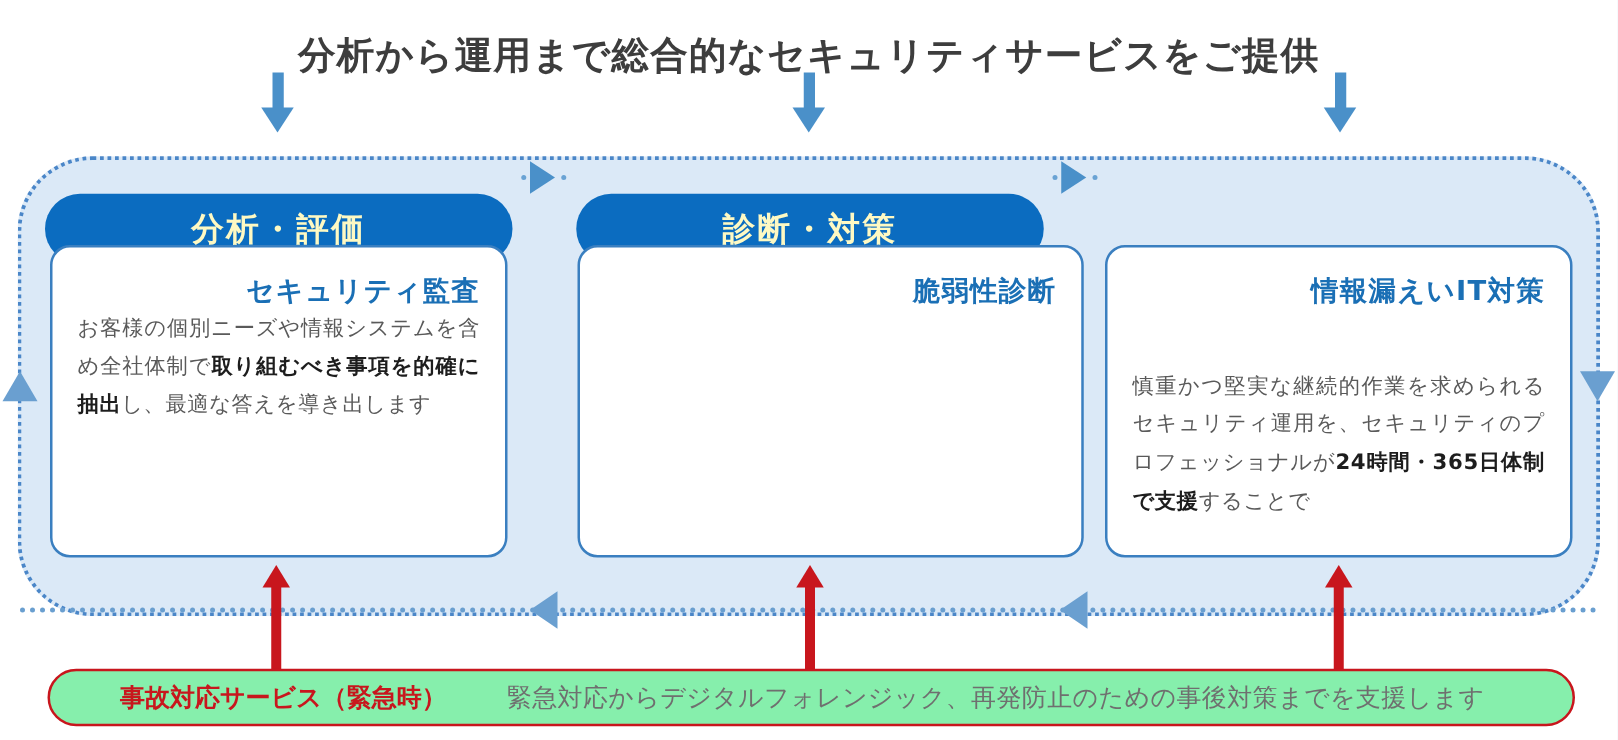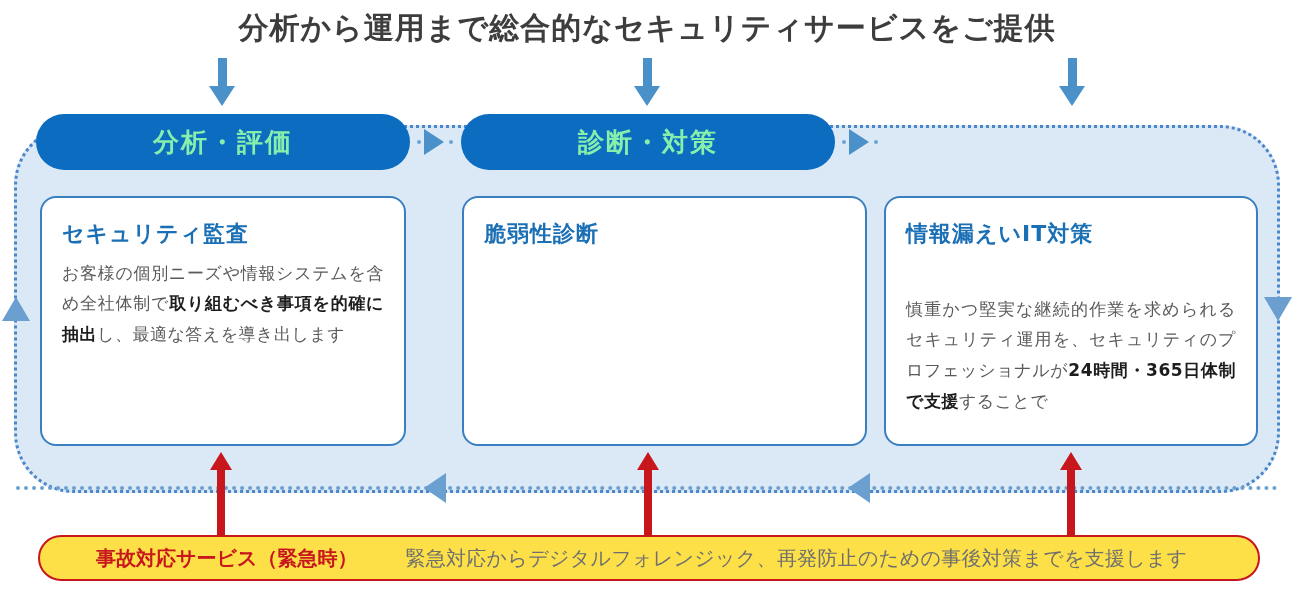--- a/index.html
+++ b/index.html
@@ -6,21 +6,21 @@
   html, body {
     width: 1294px; height: 592px;
     background: #ffffff;
     font-family: "DejaVu Sans", "Liberation Sans", sans-serif;
     overflow: hidden;
   }
   #stage { position: relative; width: 1294px; height: 592px; }
 
   
   .title {
-    position: absolute; top: 8px; left: 0; width: 1294px;
+    position: absolute; top: 24px; left: 0; width: 1294px;
     text-align: center;
     font-size: 30px; font-weight: bold; color: #3d3d3d;
     letter-spacing: 1px;
   }
 
   
   .down-arrow { position: absolute; width: 26px; height: 48px; }
   .down-arrow .shaft {
     position: absolute; left: 9px; top: 0; width: 9px; height: 30px;
     background: #4a90c9;
@@ -41,22 +41,23 @@
     border: 3px dotted #4a86c8;
     border-radius: 60px;
   }
 
   
   .pill {
     position: absolute; height: 56px;
     background: #0b6cc0;
     border-radius: 28px;
     display: flex; align-items: center; justify-content: center;
-    color: #86efac; font-size: 26px; font-weight: bold;
+    color: #fef9c3; font-size: 26px; font-weight: bold;
     letter-spacing: 2px;
+    margin-top: 41px;
   }
 
   
   .chevron {
     position: absolute; width: 0; height: 0;
     border-top: 13px solid transparent;
     border-bottom: 13px solid transparent;
     border-left: 20px solid #4a90c9;
   }
   .chev-dot {
@@ -66,27 +67,27 @@
 
   
   .card {
     position: absolute; top: 196px; height: 250px;
     background: #ffffff;
     border: 2px solid #3a7fc0;
     border-radius: 16px;
     padding: 22px 20px 0 20px;
   }
   .card-title {
-    text-align: left;
+    text-align: right;
     font-size: 22px; font-weight: bold; color: #1a6fb5;
     line-height: 1.25;
     letter-spacing: 1px;
   }
   .card-body {
-    margin-top: 10px;
+    margin-top: 0;
     font-size: 17px; color: #5a5a5a;
     line-height: 1.82;
     text-align: justify;
     letter-spacing: 0.5px;
   }
   .card-body b { color: #1d1d1d; font-weight: bold; }
 
   
   .side-arrow-up {
     position: absolute; width: 0; height: 0;
@@ -113,21 +114,21 @@
     border-bottom: 15px solid transparent;
     border-right: 22px solid #6a9fd0;
   }
 
   
   .red-bar {
     position: absolute; left: 38px; top: 535px;
     width: 1222px; height: 46px;
     border: 2px solid #c8161d;
     border-radius: 23px;
-    background: #fde047;
+    background: #86efac;
     display: flex; align-items: center;
   }
   .red-label {
     margin-left: 56px;
     font-size: 20px; font-weight: bold; color: #c8161d;
     white-space: nowrap;
   }
   .red-desc {
     margin-left: 48px;
     font-size: 20px; color: #6f6f6f;

